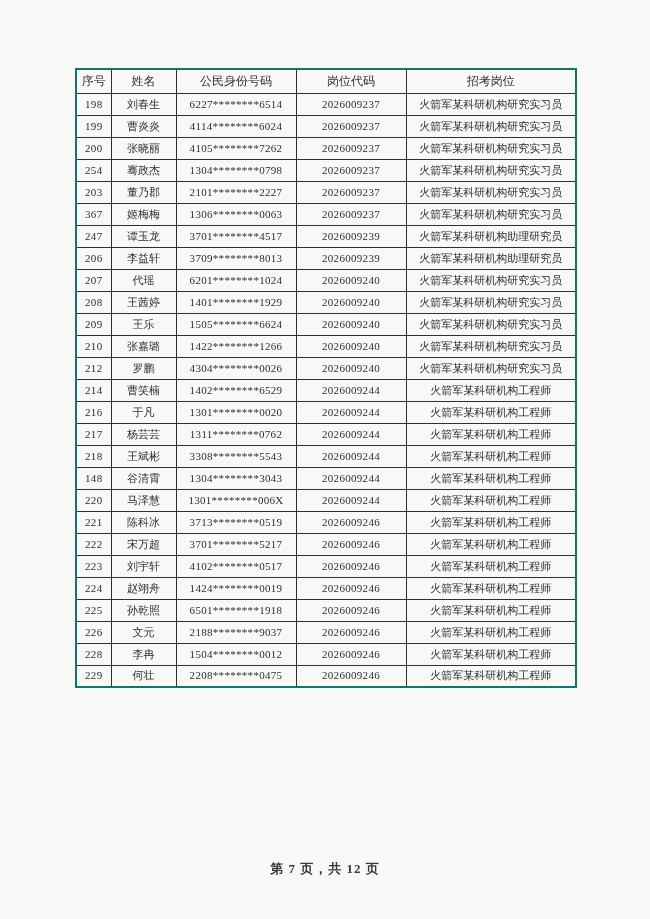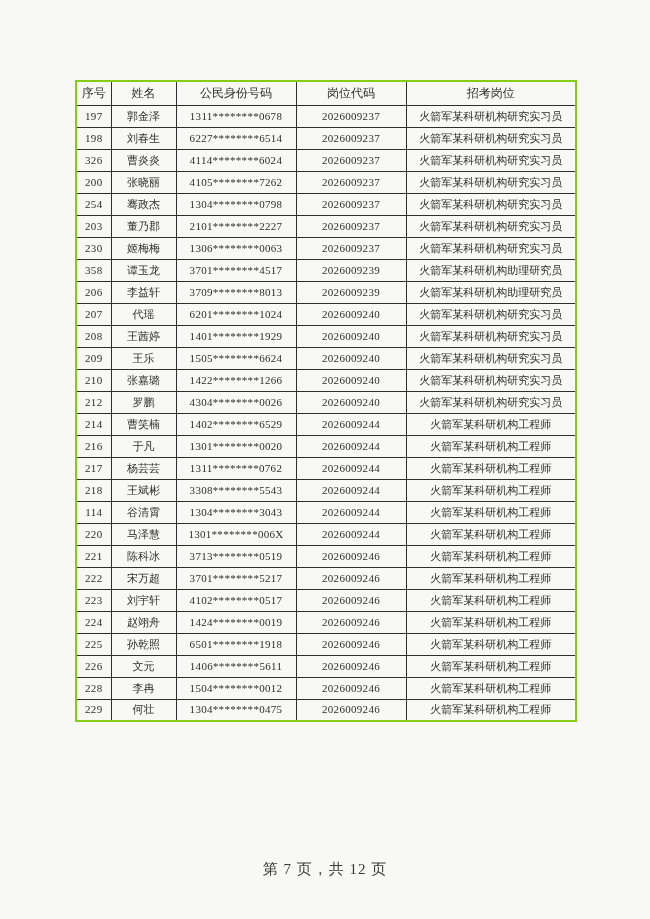--- a/index.html
+++ b/index.html
@@ -13,25 +13,25 @@
   .page {
     position: relative;
     width: 650px;
     height: 919px;
     background: #f8f8f6;
     overflow: hidden;
   }
   table.roster {
     position: absolute;
     left: 75px;
-    top: 80px;
+    top: 68px;
     width: 500px;
     border-collapse: collapse;
     table-layout: fixed;
-    border: 2px solid #84cc16;
+    border: 2px solid #0f766e;
   }
   table.roster th,
   table.roster td {
     border: 1px solid #2f2f2f;
     font-weight: normal;
     text-align: center;
     vertical-align: middle;
     padding: 0 2px;
     font-size: 11px;
     line-height: 1;
@@ -48,23 +48,24 @@
   td.c-id, td.c-code, td.c-serial {
     font-family: "Liberation Serif", "DejaVu Serif", serif;
     letter-spacing: 0.3px;
   }
   .footer {
     position: absolute;
     left: 0;
     top: 860px;
     width: 100%;
     text-align: center;
-    font-size: 15px;
+    font-size: 13px;
     color: #3a3a3a;
     letter-spacing: 1px;
+    font-weight: bold;
   }
 </style>
 </head>
 <body>
 
 <div class="page">
   <table class="roster">
     <colgroup>
       <col style="width:35px">
       <col style="width:65px">
@@ -76,35 +77,28 @@
       <tr>
         <th>序号</th>
         <th>姓名</th>
         <th>公民身份号码</th>
         <th>岗位代码</th>
         <th>招考岗位</th>
       </tr>
     </thead>
     <tbody id="roster-body">
         <tr>
-          <td class="c-serial">197</td>
-          <td class="c-name">郭金泽</td>
-          <td class="c-id">1311********0678</td>
-          <td class="c-code">2026009237</td>
-          <td class="c-position">火箭军某科研机构研究实习员</td>
-        </tr>
-        <tr>
           <td class="c-serial">198</td>
           <td class="c-name">刘春生</td>
           <td class="c-id">6227********6514</td>
           <td class="c-code">2026009237</td>
           <td class="c-position">火箭军某科研机构研究实习员</td>
         </tr>
         <tr>
-          <td class="c-serial">326</td>
+          <td class="c-serial">199</td>
           <td class="c-name">曹炎炎</td>
           <td class="c-id">4114********6024</td>
           <td class="c-code">2026009237</td>
           <td class="c-position">火箭军某科研机构研究实习员</td>
         </tr>
         <tr>
           <td class="c-serial">200</td>
           <td class="c-name">张晓丽</td>
           <td class="c-id">4105********7262</td>
           <td class="c-code">2026009237</td>
@@ -118,28 +112,28 @@
           <td class="c-position">火箭军某科研机构研究实习员</td>
         </tr>
         <tr>
           <td class="c-serial">203</td>
           <td class="c-name">董乃郡</td>
           <td class="c-id">2101********2227</td>
           <td class="c-code">2026009237</td>
           <td class="c-position">火箭军某科研机构研究实习员</td>
         </tr>
         <tr>
-          <td class="c-serial">230</td>
+          <td class="c-serial">367</td>
           <td class="c-name">姬梅梅</td>
           <td class="c-id">1306********0063</td>
           <td class="c-code">2026009237</td>
           <td class="c-position">火箭军某科研机构研究实习员</td>
         </tr>
         <tr>
-          <td class="c-serial">358</td>
+          <td class="c-serial">247</td>
           <td class="c-name">谭玉龙</td>
           <td class="c-id">3701********4517</td>
           <td class="c-code">2026009239</td>
           <td class="c-position">火箭军某科研机构助理研究员</td>
         </tr>
         <tr>
           <td class="c-serial">206</td>
           <td class="c-name">李益轩</td>
           <td class="c-id">3709********8013</td>
           <td class="c-code">2026009239</td>
@@ -202,21 +196,21 @@
           <td class="c-position">火箭军某科研机构工程师</td>
         </tr>
         <tr>
           <td class="c-serial">218</td>
           <td class="c-name">王斌彬</td>
           <td class="c-id">3308********5543</td>
           <td class="c-code">2026009244</td>
           <td class="c-position">火箭军某科研机构工程师</td>
         </tr>
         <tr>
-          <td class="c-serial">114</td>
+          <td class="c-serial">148</td>
           <td class="c-name">谷清霄</td>
           <td class="c-id">1304********3043</td>
           <td class="c-code">2026009244</td>
           <td class="c-position">火箭军某科研机构工程师</td>
         </tr>
         <tr>
           <td class="c-serial">220</td>
           <td class="c-name">马泽慧</td>
           <td class="c-id">1301********006X</td>
           <td class="c-code">2026009244</td>
@@ -253,34 +247,34 @@
         <tr>
           <td class="c-serial">225</td>
           <td class="c-name">孙乾照</td>
           <td class="c-id">6501********1918</td>
           <td class="c-code">2026009246</td>
           <td class="c-position">火箭军某科研机构工程师</td>
         </tr>
         <tr>
           <td class="c-serial">226</td>
           <td class="c-name">文元</td>
-          <td class="c-id">1406********5611</td>
+          <td class="c-id">2188********9037</td>
           <td class="c-code">2026009246</td>
           <td class="c-position">火箭军某科研机构工程师</td>
         </tr>
         <tr>
           <td class="c-serial">228</td>
           <td class="c-name">李冉</td>
           <td class="c-id">1504********0012</td>
           <td class="c-code">2026009246</td>
           <td class="c-position">火箭军某科研机构工程师</td>
         </tr>
         <tr>
           <td class="c-serial">229</td>
           <td class="c-name">何壮</td>
-          <td class="c-id">1304********0475</td>
+          <td class="c-id">2208********0475</td>
           <td class="c-code">2026009246</td>
           <td class="c-position">火箭军某科研机构工程师</td>
         </tr>
       </tbody>
   </table>
   <div class="footer">第 7 页，共 12 页</div>
 </div>
 
 </body></html>

